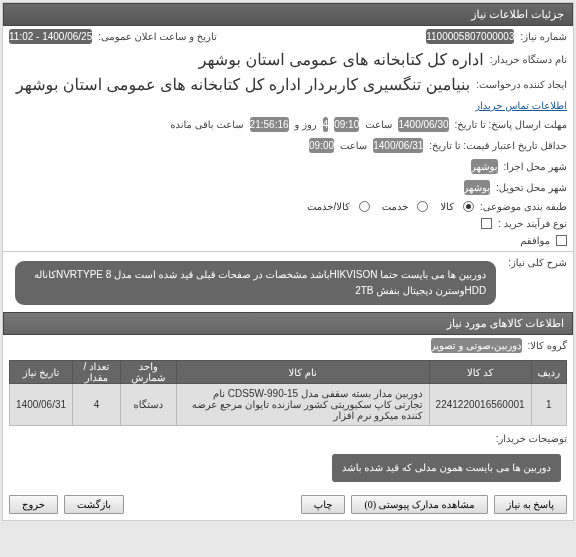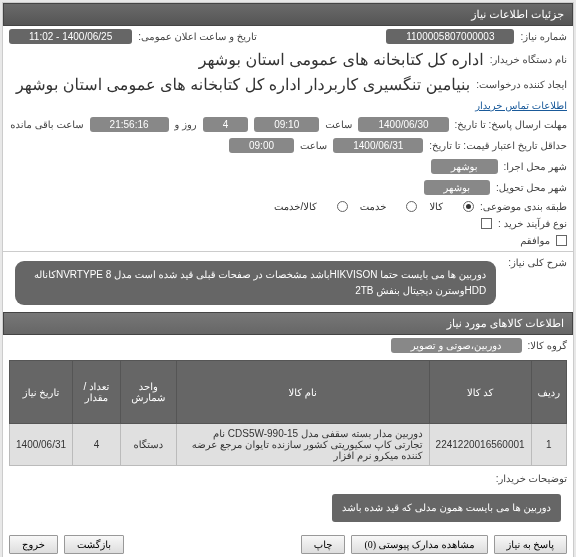--- a/index.html
+++ b/index.html
@@ -31,21 +31,21 @@
   flex-wrap: wrap;
 }
 .label {
   color: #444;
   white-space: nowrap;
   font-size: 10px;
 }
 .value-box {
   background: #666;
   color: #fff;
-  padding: 2px 20px;
+  padding: 2px 0;
   border-radius: 3px;
   font-size: 10px;
   white-space: nowrap;
 }
 .value-box.light {
   background: #888;
 }
 .text-val {
   color: #333;
   font-size: 16px;
@@ -57,21 +57,21 @@
   font-size: 10px;
 }
 .radio-group {
   display: flex;
   gap: 12px;
   align-items: center;
 }
 .radio-item {
   display: flex;
   align-items: center;
-  gap: 20px;
+  gap: 9px;
   font-size: 10px;
 }
 .radio-circle {
   width: 11px;
   height: 11px;
   border: 1px solid #666;
   border-radius: 50%;
   display: inline-flex;
   align-items: center;
   justify-content: center;
@@ -101,21 +101,21 @@
 }
 .table {
   width: calc(100% - 12px);
   margin: 4px 6px;
   border-collapse: collapse;
   font-size: 10px;
 }
 .table th {
   background: #666;
   color: #fff;
-  padding: 20px 6px;
+  padding: 0 6px;
   border: 1px solid #555;
   font-weight: normal;
 }
 .table td {
   background: #e0e0e0;
   padding: 4px 6px;
   border: 1px solid #bbb;
   text-align: center;
 }
 .table td.right { text-align: right; }

